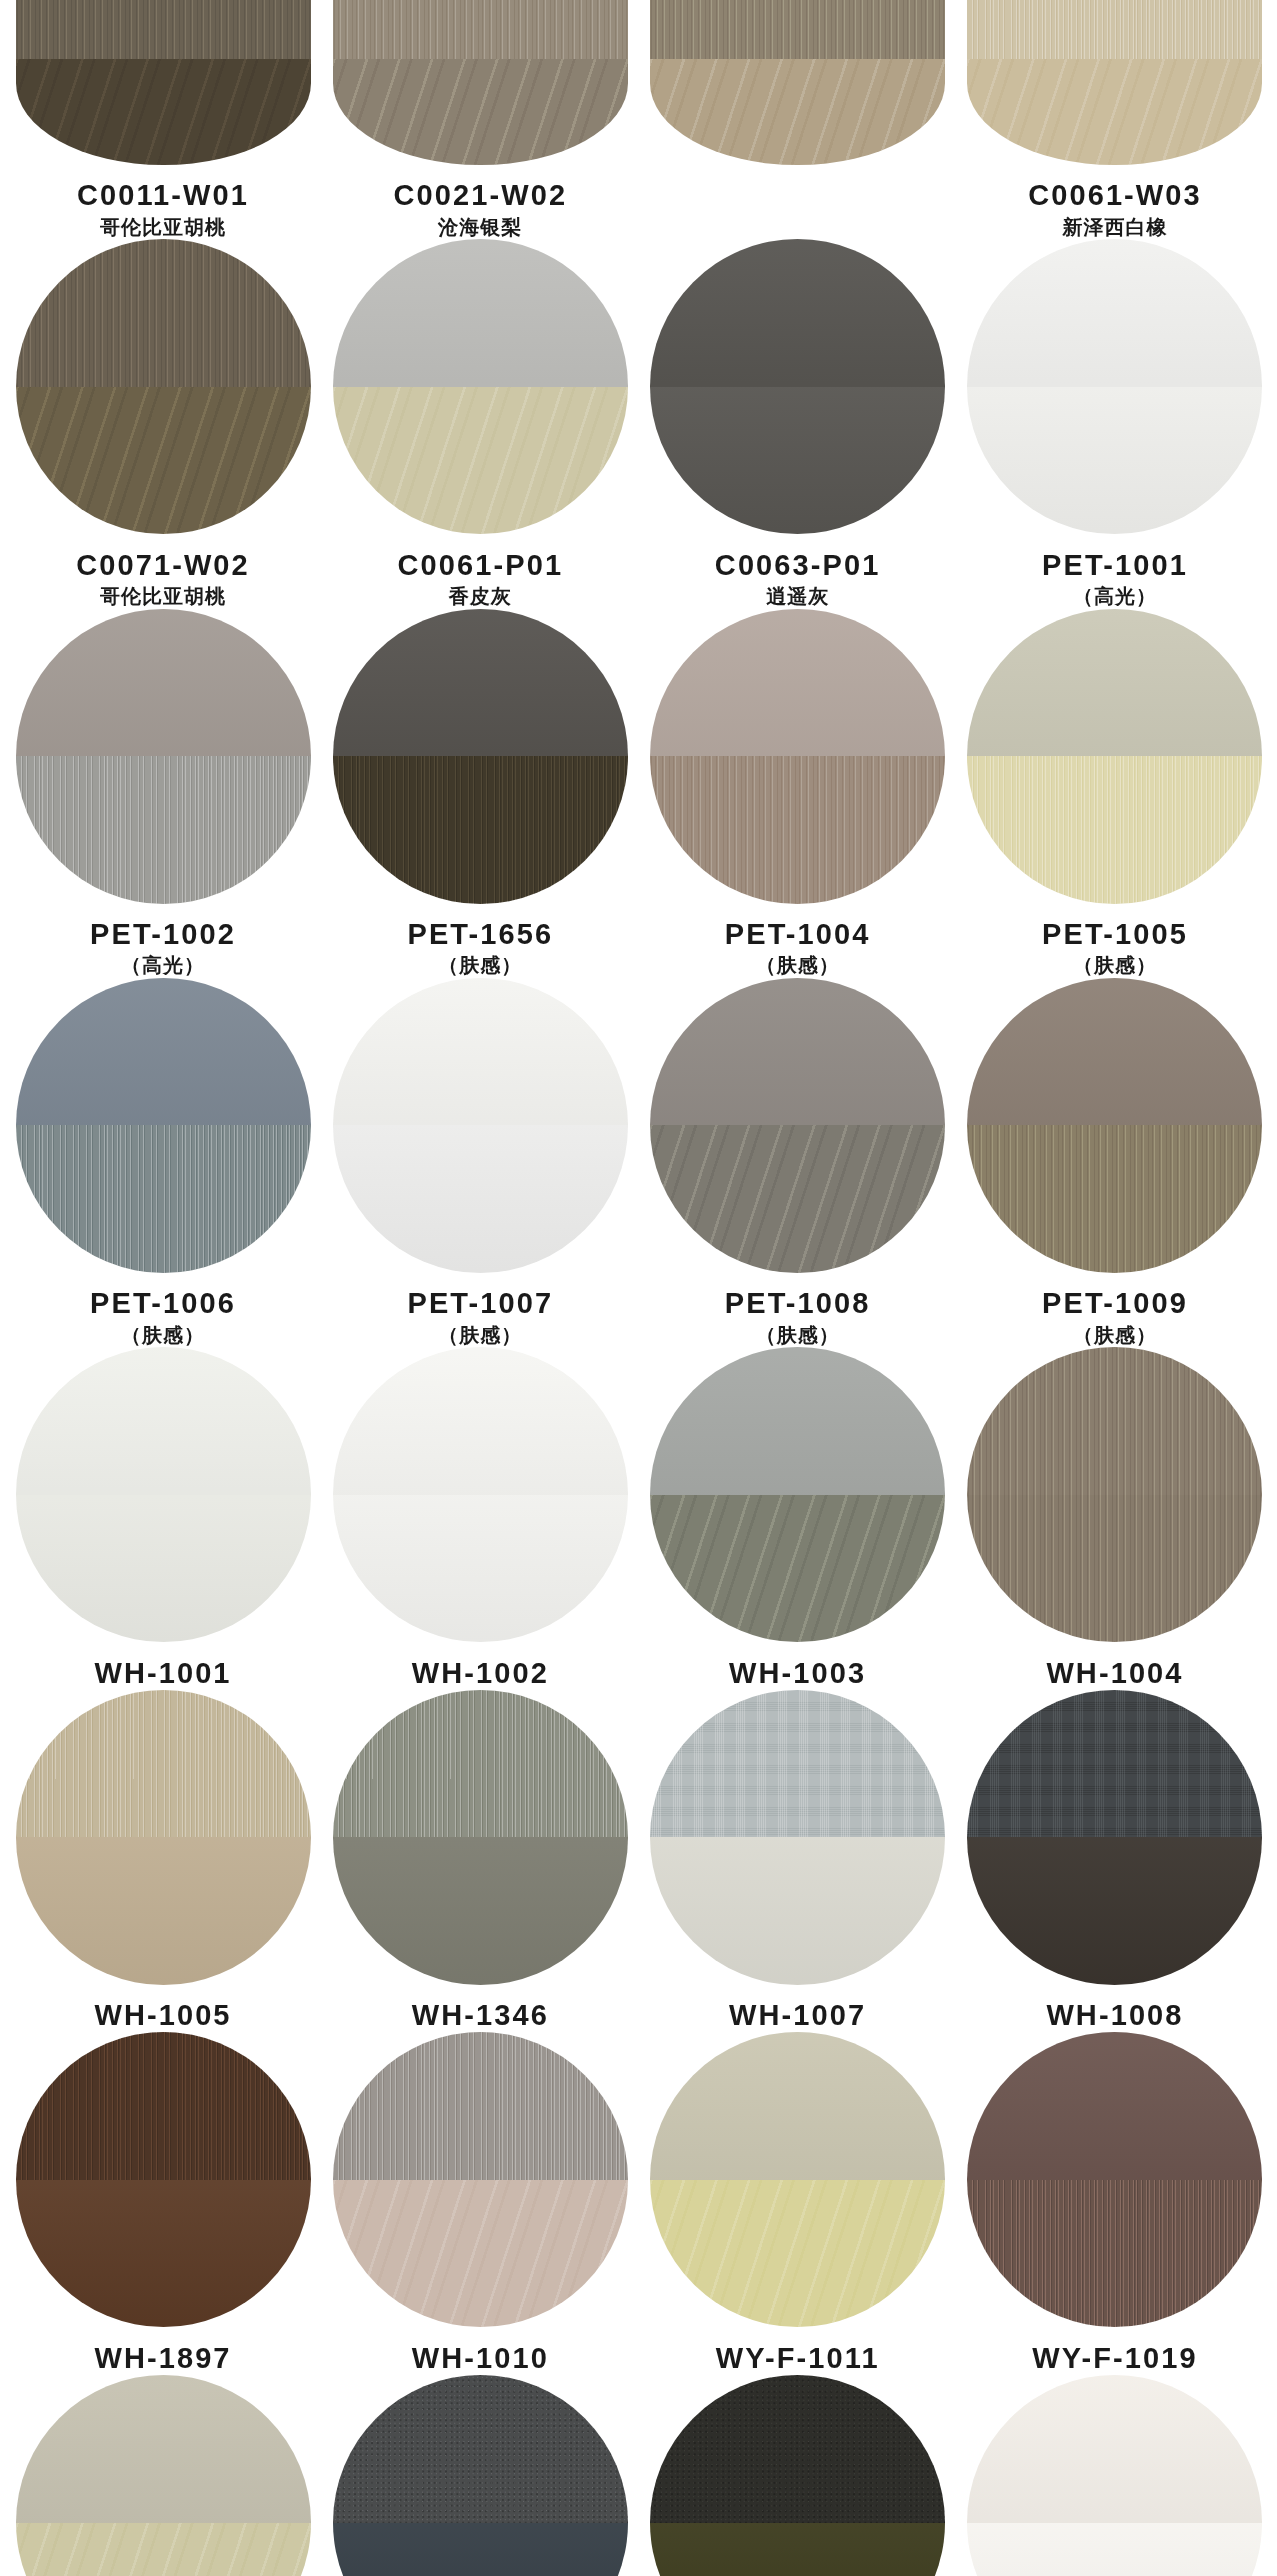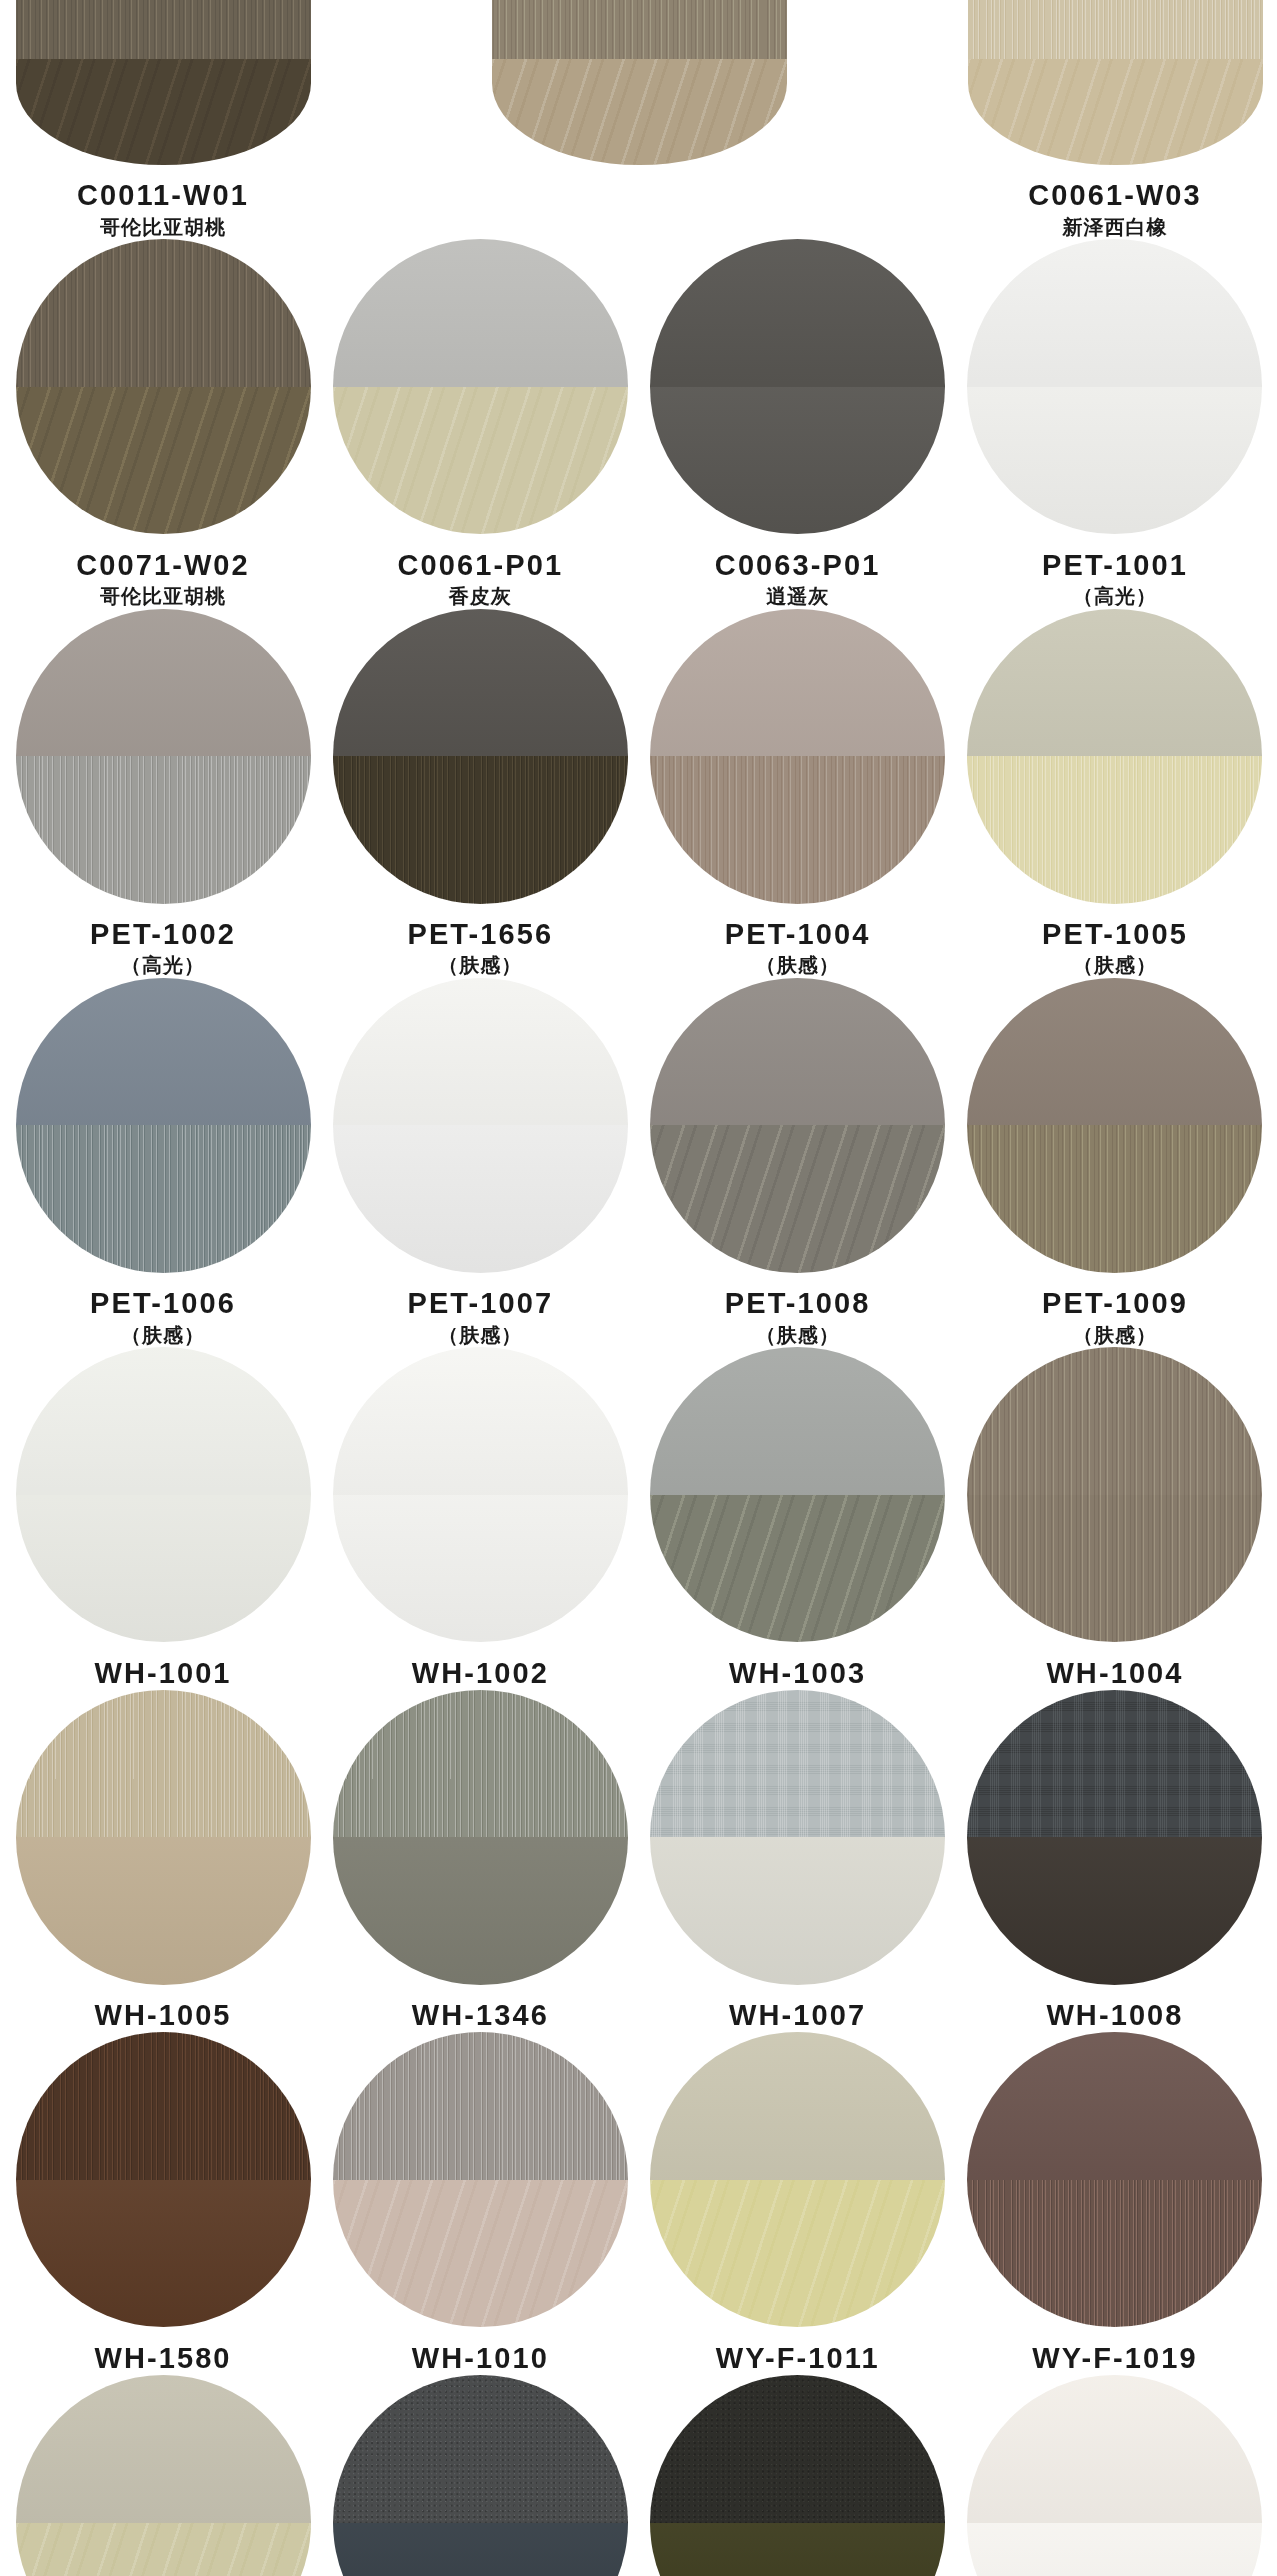--- a/index.html
+++ b/index.html
@@ -142,20 +142,32 @@
             </div>
           </div>
           <div class="labels">
             <div class="code">C0011-W01</div>
             <div class="name">哥伦比亚胡桃</div>
           </div>
         </div>
         <div class="cell">
           <div class="disc-wrap">
             <div class="disc" style="height: 165px; border-radius: 0px 0px 147px 147px / 0px 0px 82px 82px; margin-top: 0px;">
+              <div class="half top tx-grain" style="background: rgb(151, 140, 124); height: 36%;"></div>
+              <div class="half bot tx-diag" style="background: rgb(139, 129, 113); height: 64%;"></div>
+            </div>
+          </div>
+          <div class="labels">
+            <div class="code">C0021-W02</div>
+            <div class="name">沧海银梨</div>
+          </div>
+        </div>
+        <div class="cell">
+          <div class="disc-wrap">
+            <div class="disc" style="height: 165px; border-radius: 0px 0px 147px 147px / 0px 0px 82px 82px; margin-top: 0px;">
               <div class="half top tx-grain" style="background: rgb(142, 131, 112); height: 36%;"></div>
               <div class="half bot tx-diag" style="background: rgb(178, 162, 135); height: 64%;"></div>
             </div>
           </div>
         </div>
         <div class="cell">
           <div class="disc-wrap">
             <div class="disc" style="height: 165px; border-radius: 0px 0px 147px 147px / 0px 0px 82px 82px; margin-top: 0px;">
               <div class="half top tx-fine" style="background: rgb(207, 196, 168); height: 36%;"></div>
               <div class="half bot tx-diag" style="background: rgb(203, 189, 157); height: 64%;"></div>
@@ -411,21 +423,21 @@
       </div>
       <div class="swatch-row">
         <div class="cell">
           <div class="disc-wrap">
             <div class="disc">
               <div class="half top tx-fine" style="background: rgb(77, 53, 38);"></div>
               <div class="half bot tx-plain" style="background: rgb(91, 58, 37);"></div>
             </div>
           </div>
           <div class="labels">
-            <div class="code">WH-1580</div>
+            <div class="code">WH-1897</div>
           </div>
         </div>
         <div class="cell">
           <div class="disc-wrap">
             <div class="disc">
               <div class="half top tx-fine" style="background: rgb(154, 149, 144);"></div>
               <div class="half bot tx-diag" style="background: rgb(203, 185, 173);"></div>
             </div>
           </div>
           <div class="labels">

